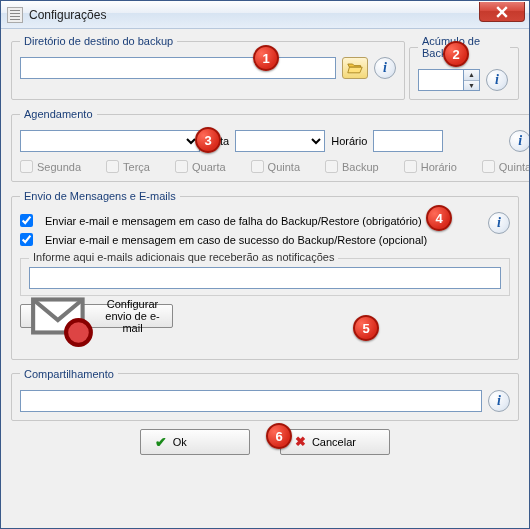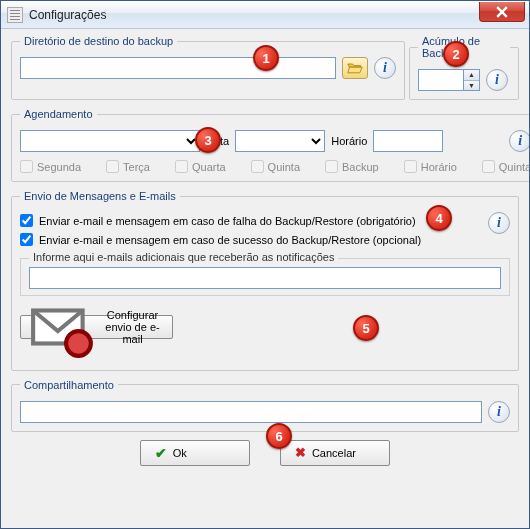--- a/index.html
+++ b/index.html
@@ -144,21 +144,21 @@
   }
   .spin-btns button + button { border-top: 1px solid #a8b8cc; }
   .days-row {
     display: flex;
     gap: 25px;
     margin-top: 8px;
     color: #8a8a8a;
   }
   .days-row label { display: flex; align-items: center; gap: 4px; }
   .days-row input[type=checkbox] { margin: 0; }
-  .chk-row { display: flex; align-items: center; gap: 6px; margin: 2px 0 6px 0; }
+  .chk-row { display: flex; align-items: center; gap: 12px; margin: 2px 0 6px 0; }
   .chk-row input[type=checkbox] { margin: 0; }
   .sub-group {
     border: 1px solid #d0d0d0;
     margin: 6px 0 4px 0;
     padding: 8px 8px 6px 8px;
     position: relative;
   }
   .sub-group > .sub-legend {
     position: absolute;
     top: -8px; left: 8px;
@@ -334,21 +334,21 @@
         </div>
         <div class="info-btn">i</div>
       </div>
 
 
       <div class="sub-group">
         <div class="sub-legend">Informe aqui e-mails adicionais que receberão as notificações</div>
         <input class="text" value="" style="">
       </div>
 
-      <div style="margin-top:19px">
+      <div style="margin-top:8px">
         <button class="btn small">
           <svg viewBox="0 0 16 16" class="config-email-btn">
             <rect x="1" y="4" width="12" height="8" fill="#fff" stroke="#777"></rect>
             <polyline points="1,4 7,9 13,4" fill="none" stroke="#777"></polyline>
             <circle cx="12" cy="12" r="3" fill="#d44" stroke="#800"></circle>
           </svg>
           <span>Configurar envio de e-mail</span>
         </button>
       </div>
     </fieldset>

